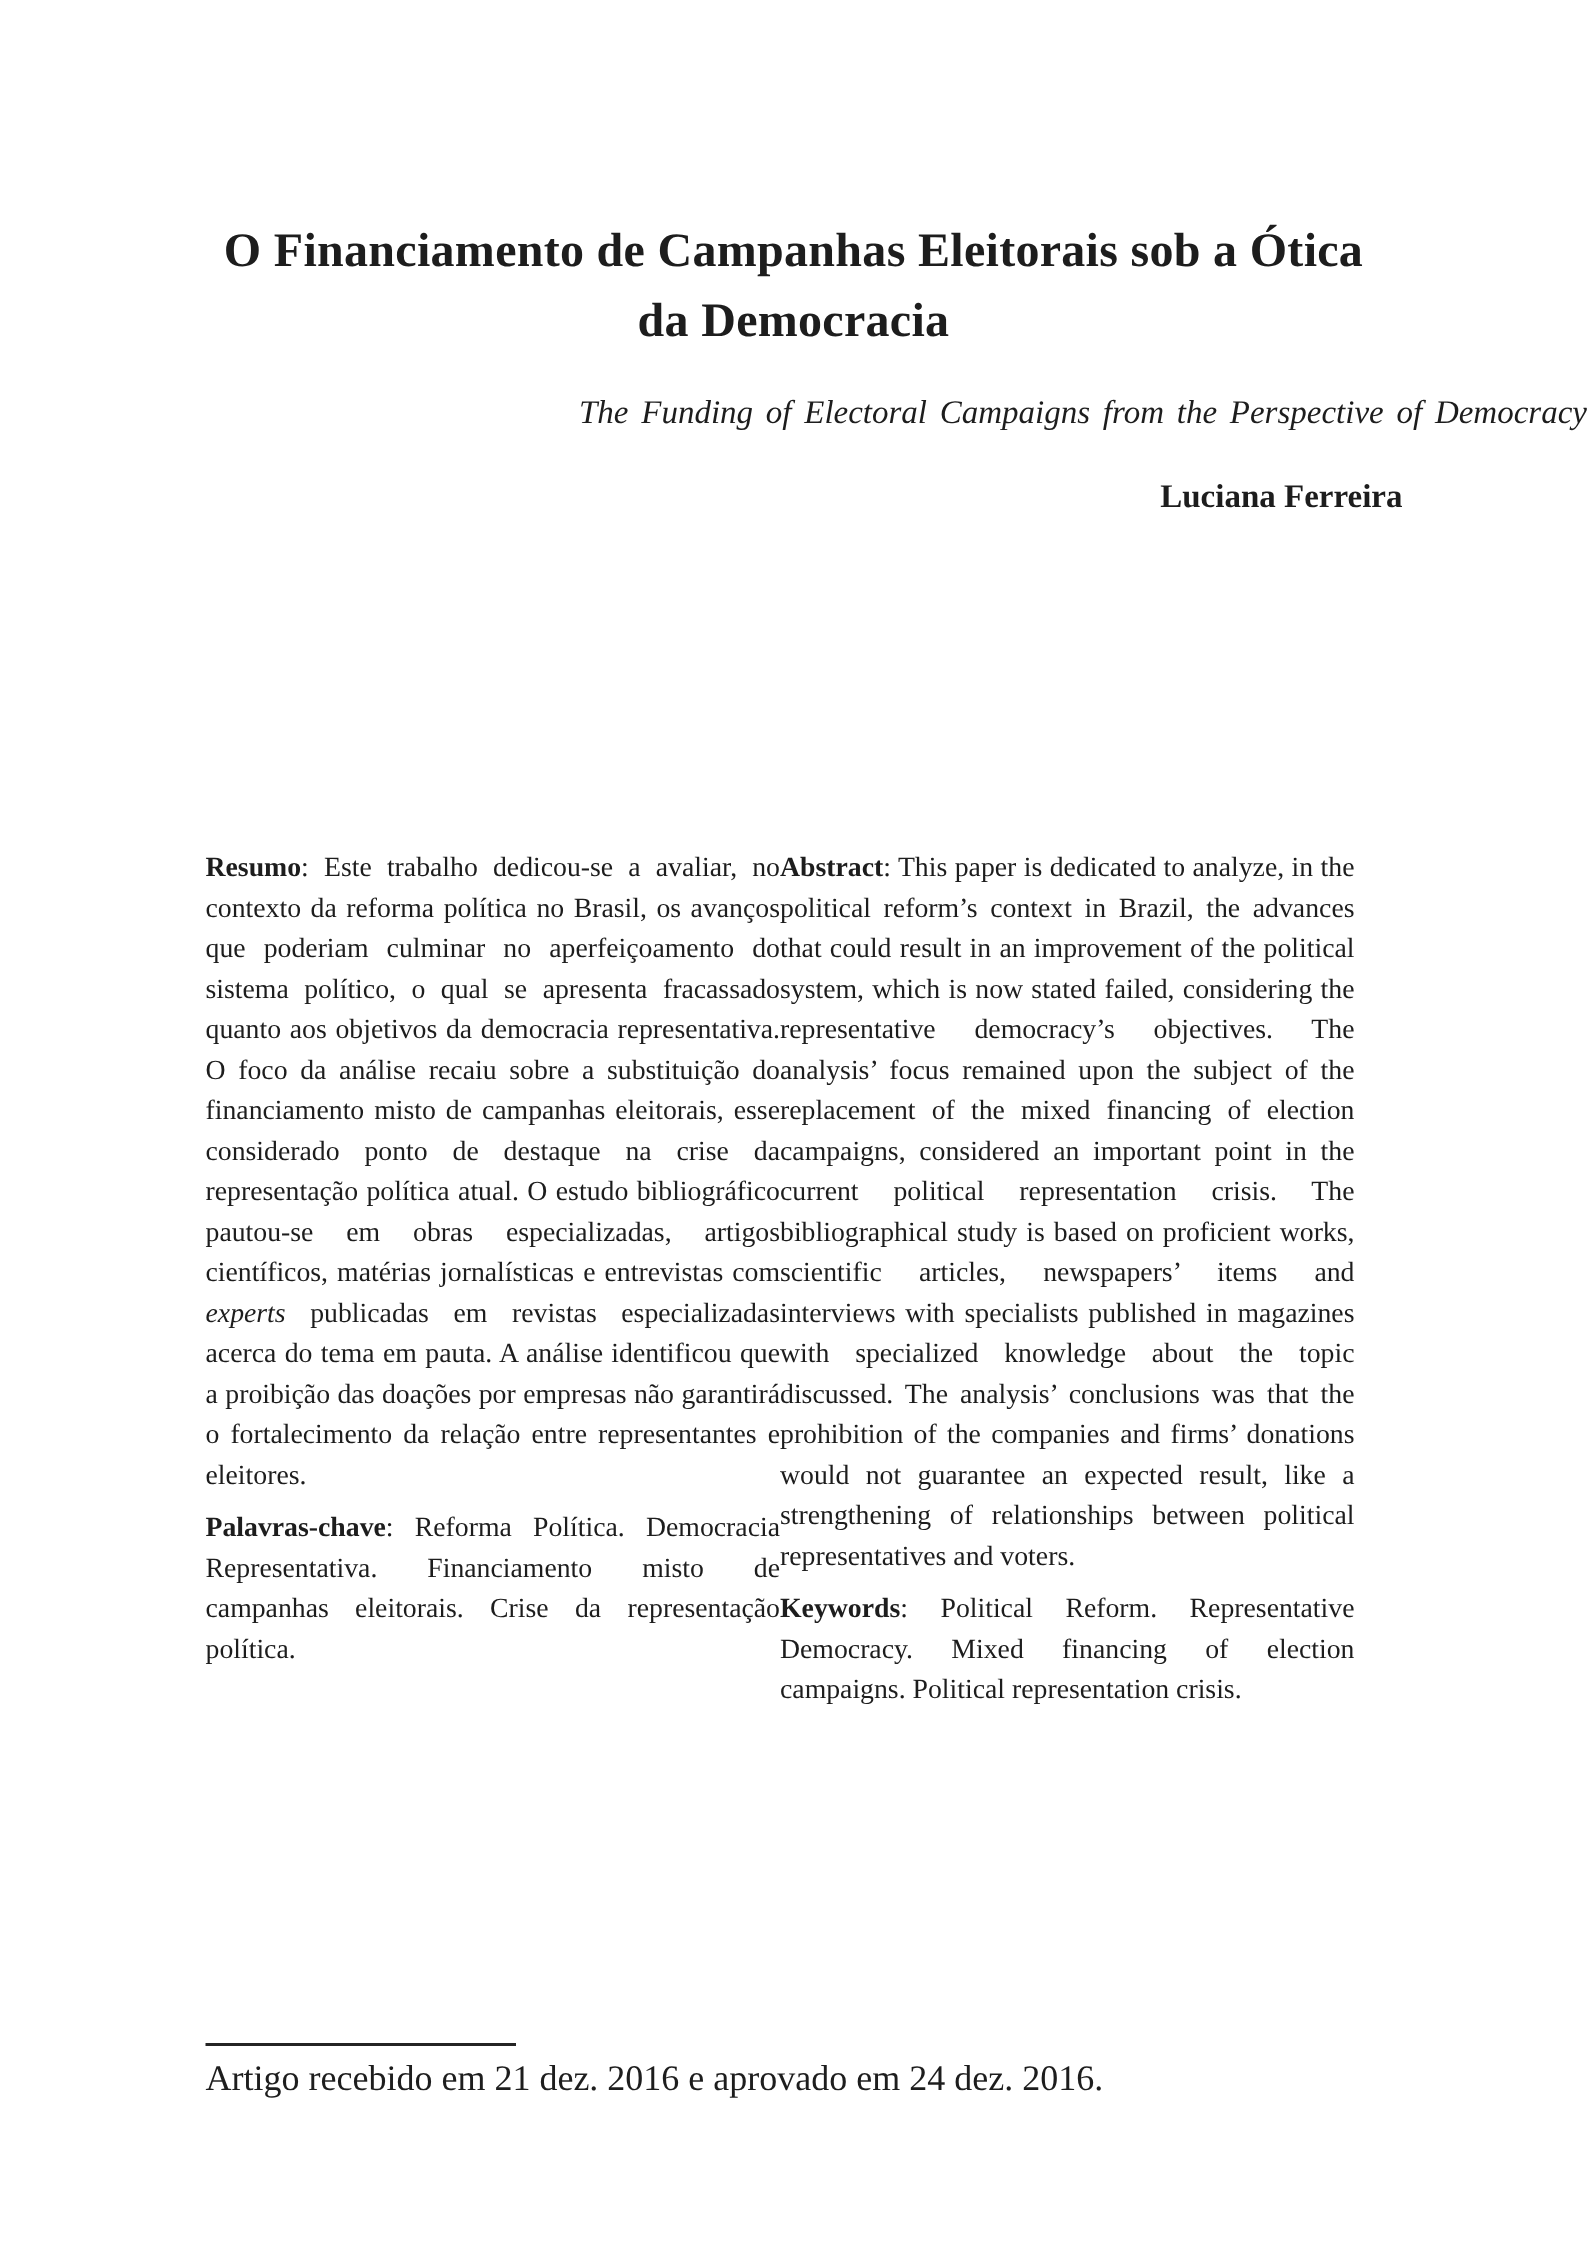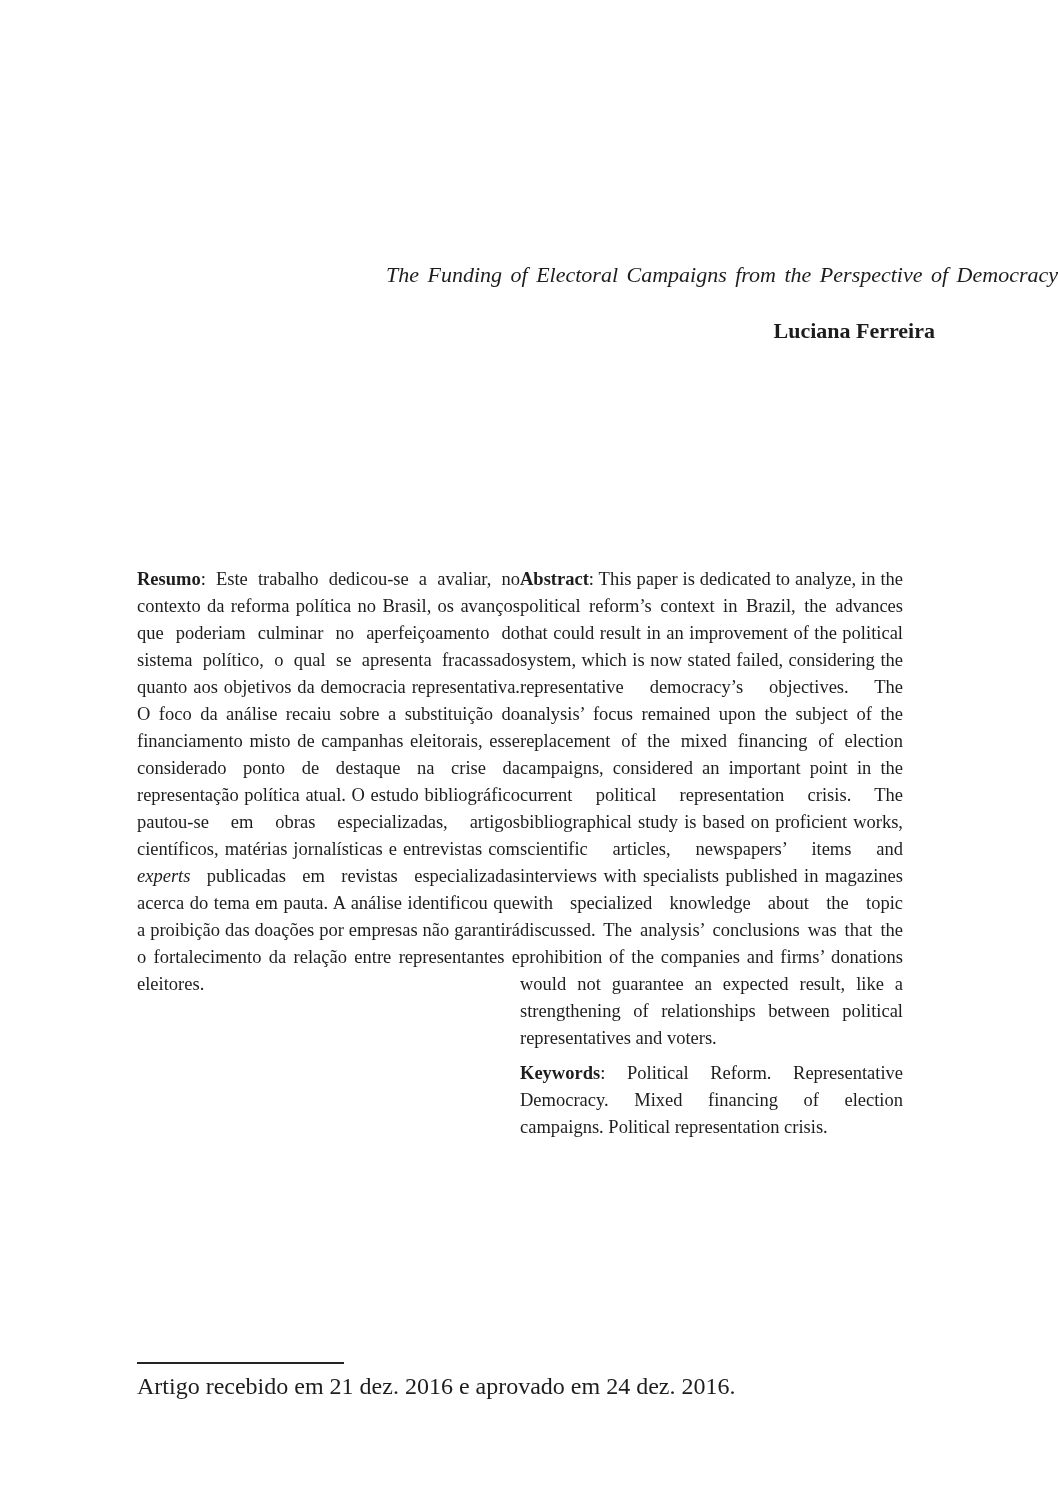--- a/index.html
+++ b/index.html
@@ -86,31 +86,33 @@
     font-size: 24px;
     line-height: 26px;
     margin: 0;
   }
 </style>
 </head>
 <body>
 
 <div class="page">
 
+  <h1 class="article-title">O Financiamento de Campanhas Eleitorais sob a Ótica da Democracia</h1>
 
   <h2 class="article-subtitle">The Funding of Electoral Campaigns from the Perspective of Democracy</h2>
 
   <div class="author author-1">Luciana Ferreira</div>
 
 
   <div class="columns">
 
     <div class="col" lang="pt">
       <p><b>Resumo</b><span>: Este trabalho dedicou-se a avaliar, no contexto da reforma política no Brasil, os avanços que poderiam culminar no aperfeiçoamento do sistema político, o qual se apresenta fracassado quanto aos objetivos da democracia representativa. O foco da análise recaiu sobre a substituição do financiamento misto de campanhas eleitorais, esse considerado ponto de destaque na crise da representação política atual. O estudo bibliográfico pautou-se em obras especializadas, artigos científicos, matérias jornalísticas e entrevistas com </span><em>experts</em><span> publicadas em revistas especializadas acerca do tema em pauta. A análise identificou que a proibição das doações por empresas não garantirá o fortalecimento da relação entre representantes e eleitores.</span></p>
 
+      <p><b>Palavras-chave</b><span>: Reforma Política. Democracia Representativa. Financiamento misto de campanhas eleitorais. Crise da representação política.</span></p>
     </div>
 
     <div class="col" lang="en">
       <p><b>Abstract</b><span>: This paper is dedicated to analyze, in the political reform’s context in Brazil, the advances that could result in an improvement of the political system, which is now stated failed, considering the representative democracy’s objectives. The analysis’ focus remained upon the subject of the replacement of the mixed financing of election campaigns, considered an important point in the current political representation crisis. The bibliographical study is based on proficient works, scientific articles, newspapers’ items and interviews with specialists published in magazines with specialized knowledge about the topic discussed. The analysis’ conclusions was that the prohibition of the companies and firms’ donations would not guarantee an expected result, like a strengthening of relationships between political representatives and voters.</span></p>
 
       <p><b>Keywords</b><span>: Political Reform. Representative Democracy. Mixed financing of election campaigns. Political representation crisis.</span></p>
     </div>
 
   </div>
 

